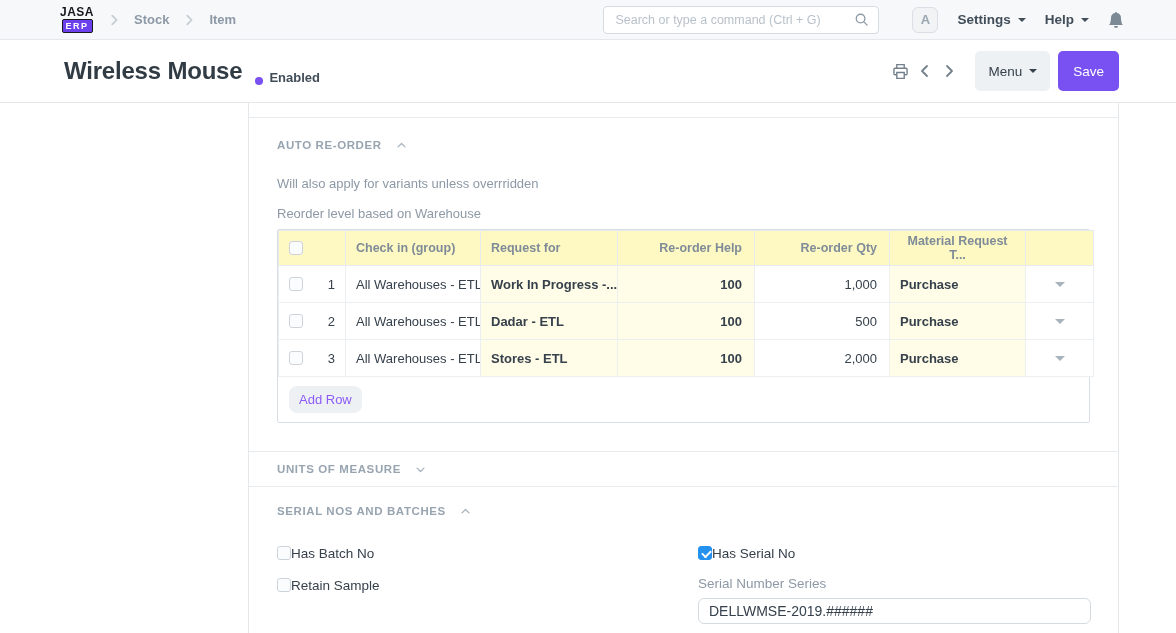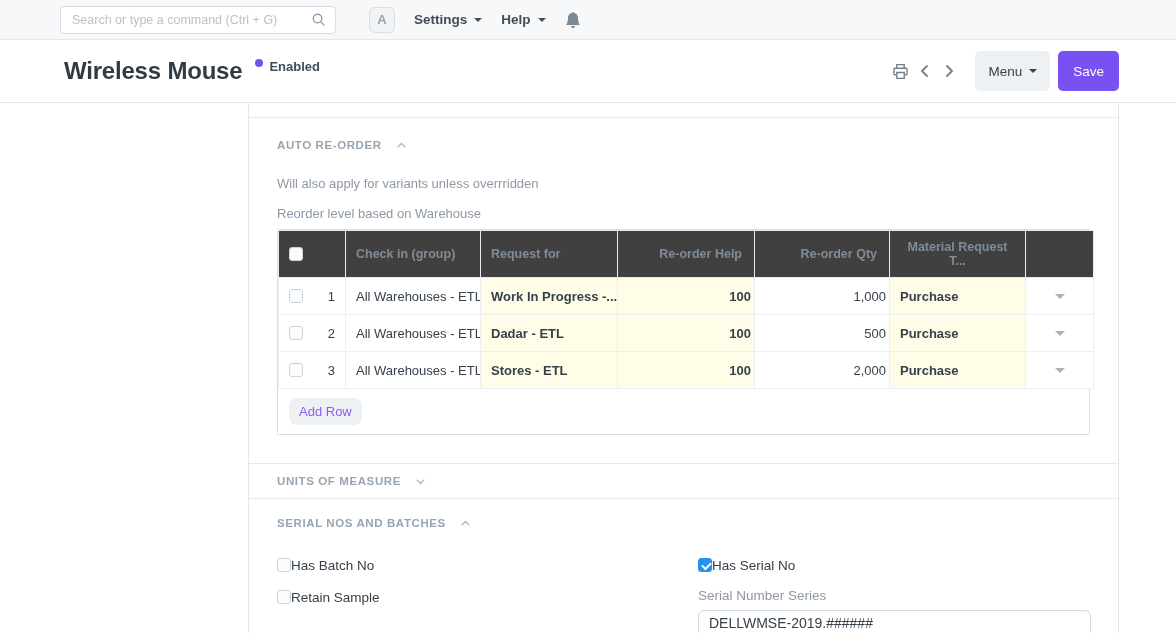--- a/index.html
+++ b/index.html
@@ -47,21 +47,21 @@
     cursor: pointer;
   }
   .nav-item { display: flex; align-items: center; gap: 7px; font-size: 13.5px; font-weight: 700; color: #414d59; cursor: pointer; }
   .caret { width: 0; height: 0; border: 4px solid transparent; border-top-color: #414d59; margin-top: 4px; }
 
   
   .page-head {
     height: 63px; background: #fff; border-bottom: 1px solid #e4e8eb;
     display: flex; align-items: center; justify-content: space-between; padding: 0 57px 0 64px;
   }
-  .title-group { display: flex; align-items: flex-start; }
+  .title-group { display: flex; align-items: flex-end; }
   .page-title { font-size: 24px; font-weight: 700; color: #313b44; letter-spacing: -.2px; }
   .status-dot { width: 8px; height: 8px; border-radius: 50%; background: #7950f2; margin: 2px 6px 0 13px; }
   .status-label { font-size: 13px; font-weight: 700; color: #414d59; margin-top: 2px; }
   .actions { display: flex; align-items: center; }
   .icon-btn { color: #74808b; cursor: pointer; display: flex; align-items: center; }
   .icon-btn + .icon-btn { margin-left: 8px; }
   .btn { height: 40px; border: none; border-radius: 5px; font-family: inherit; font-size: 13.5px; cursor: pointer; display: inline-flex; align-items: center; }
   .btn-menu { background: #eef1f4; color: #36414c; padding: 0 13px; gap: 7px; margin-left: 18px; }
   .btn-menu .caret { border-top-color: #36414c; }
   .btn-save { background: #7950f2; color: #fff; font-weight: 500; padding: 0 15px; margin-left: 8px; }
@@ -79,26 +79,26 @@
   .toggle-icon { color: #a9b5c1; display: flex; }
 
   .sec-auto { padding: 21px 28px 0; }
   .variants-note { margin-top: 25px; font-size: 13px; color: #8d99a6; }
   .grid-label { margin-top: 15px; font-size: 13px; color: #8d99a6; }
 
   
   .grid-wrap { margin-top: 8px; border: 1px solid #d8dee4; border-radius: 2px; }
   table.grid { width: 100%; border-collapse: collapse; table-layout: fixed; font-size: 13px; }
   .grid th, .grid td { border: 1px solid #ebeff2; padding: 0; }
-  .grid thead th { background: #404040; border-color: #e6ebef; height: 47px; }
+  .grid thead th { background: #fef9c3; border-color: #e6ebef; height: 35px; }
   .grid tbody td { height: 37px; background: #fff; }
   .hcell { display: flex; align-items: center; padding: 0 10px; font-size: 12.5px; font-weight: 700; color: #7f8c98; }
   .hcell.right { justify-content: flex-end; padding-right: 12px; }
   .cell { display: flex; align-items: center; padding: 0 10px; color: #36414c; white-space: nowrap; overflow: hidden; }
-  .cell.right { justify-content: flex-end; padding-right: 3px; }
+  .cell.right { justify-content: flex-end; padding-right: 12px; }
   .cell.bold { font-weight: 700; }
   td.yellow { background: #fffce7 !important; }
   .idx-cell { display: flex; align-items: center; justify-content: space-between; padding: 0 10px; }
   .row-num { font-size: 13px; color: #36414c; }
   .dd-cell { display: flex; align-items: center; justify-content: center; cursor: pointer; }
   .dd-caret { width: 0; height: 0; border: 5px solid transparent; border-top-color: #a9b3bc; margin-top: 5px; }
   .grid-footer { padding: 9px 11px; background: #fff; }
   .btn-add-row { background: #eef1f4; border: none; border-radius: 8px; padding: 6px 10px; font-family: inherit; font-size: 13px; color: #8b5cf6; cursor: pointer; }
 
   
@@ -118,20 +118,38 @@
   .field-label { font-size: 13.5px; color: #8d99a6; margin-top: 10px; }
   .text-input {
     margin-top: 7px; width: 393px; height: 26px; border: 1px solid #d4dade; border-radius: 6px;
     padding: 0 10px; font-family: inherit; font-size: 14px; color: #36414c; outline: none; background: #fff;
   }
 </style>
 </head>
 <body>
 
 <div class="navbar">
+  <div class="nav-left">
+    <div class="logo">
+      <span class="logo-top">JASA</span>
+      <span class="logo-bottom">ERP</span>
+    </div>
+    <span class="crumb-sep">
+      <svg width="14" height="14" viewBox="0 0 16 16">
+          <path d="M6 3l5 5-5 5" fill="none" stroke="currentColor" stroke-width="2" stroke-linecap="round" stroke-linejoin="round"></path>
+        </svg>
+    </span>
+    <a class="crumb">Stock</a>
+    <span class="crumb-sep">
+      <svg width="14" height="14" viewBox="0 0 16 16">
+          <path d="M6 3l5 5-5 5" fill="none" stroke="currentColor" stroke-width="2" stroke-linecap="round" stroke-linejoin="round"></path>
+        </svg>
+    </span>
+    <a class="crumb">Item</a>
+  </div>
   <div class="nav-right">
     <div class="searchbox">
       <input type="text" placeholder="Search or type a command (Ctrl + G)" style="">
       <span class="icon-btn" style="color:#8d99a6">
         <svg width="15" height="15" viewBox="0 0 16 16">
             <circle cx="7" cy="7" r="4.6" fill="none" stroke="currentColor" stroke-width="1.4"></circle>
             <path d="M10.5 10.5L14 14" stroke="currentColor" stroke-width="1.4" stroke-linecap="round"></path>
           </svg>
       </span>
     </div>

